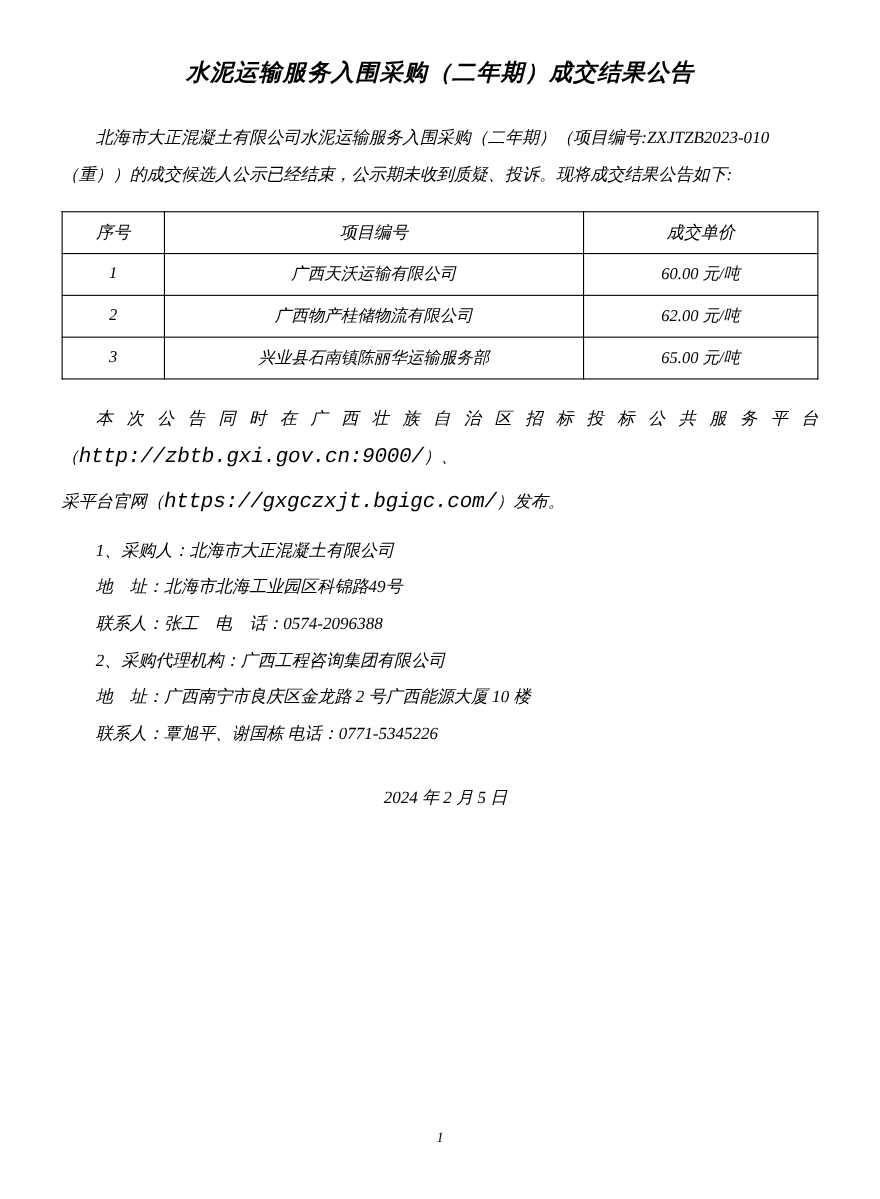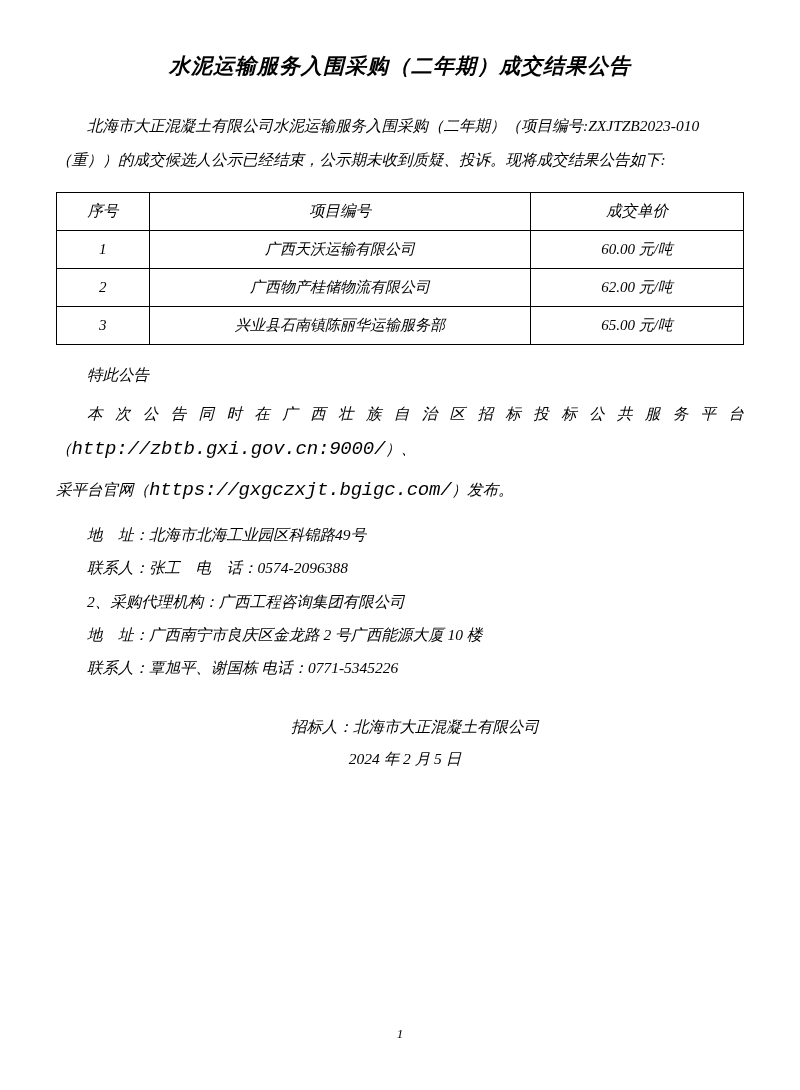--- a/index.html
+++ b/index.html
@@ -138,39 +138,38 @@
         <td>62.00 元/吨</td>
       </tr>
       <tr>
         <td>3</td>
         <td>兴业县石南镇陈丽华运输服务部</td>
         <td>65.00 元/吨</td>
       </tr>
     </tbody>
   </table>
 
-  <p class="para indent">特此公告</p>
 
   <div class="sec-gap"></div>
 
   <div>
     <p class="para indent"><span>本次公告同时在广西壮族自治区招标投标公共服务平台（</span><span class="mono">http://zbtb.gxi.gov.cn:9000/</span><span>）、</span></p>
     <p class="para"><span>采平台官网（</span><span class="mono">https://gxgczxjt.bgigc.com/</span><span>）发布。</span></p>
   </div>
 
   <div class="sec-gap"></div>
 
   <div>
+    <p class="contact-line">1、采购人：北海市大正混凝土有限公司</p>
     <p class="contact-line">地　址：北海市北海工业园区科锦路49号</p>
     <p class="contact-line">联系人：张工　电　话：0574-2096388</p>
     <p class="contact-line">2、采购代理机构：广西工程咨询集团有限公司</p>
     <p class="contact-line">地　址：广西南宁市良庆区金龙路 2 号广西能源大厦 10 楼</p>
     <p class="contact-line">联系人：覃旭平、谢国栋  电话：0771-5345226</p>
   </div>
 
   <div class="signature">
-    <span class="sig-line sig-1">招标人：北海市大正混凝土有限公司</span>
     <span class="sig-line sig-3">2024 年 2 月 5 日</span>
   </div>
 
   <div class="page-number">1</div>
 
 </div>
 
 </body></html>

